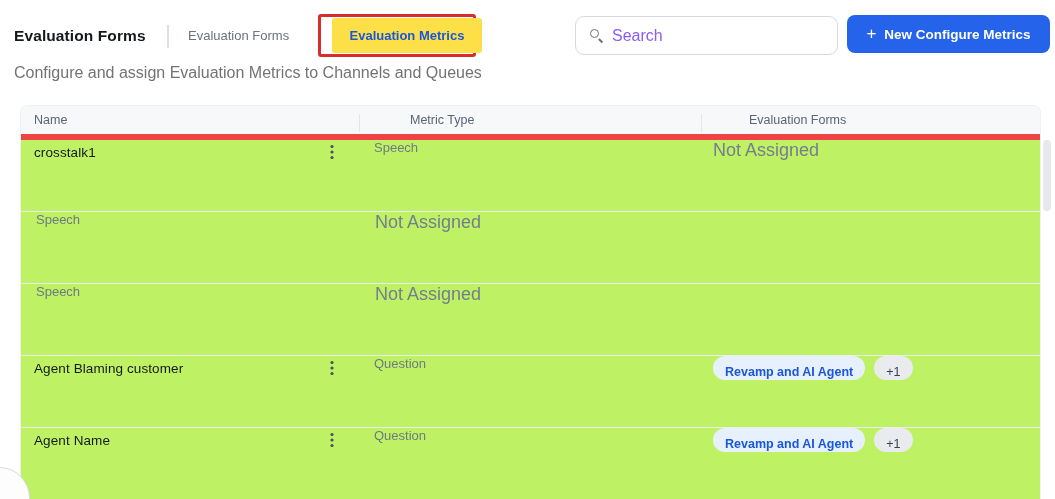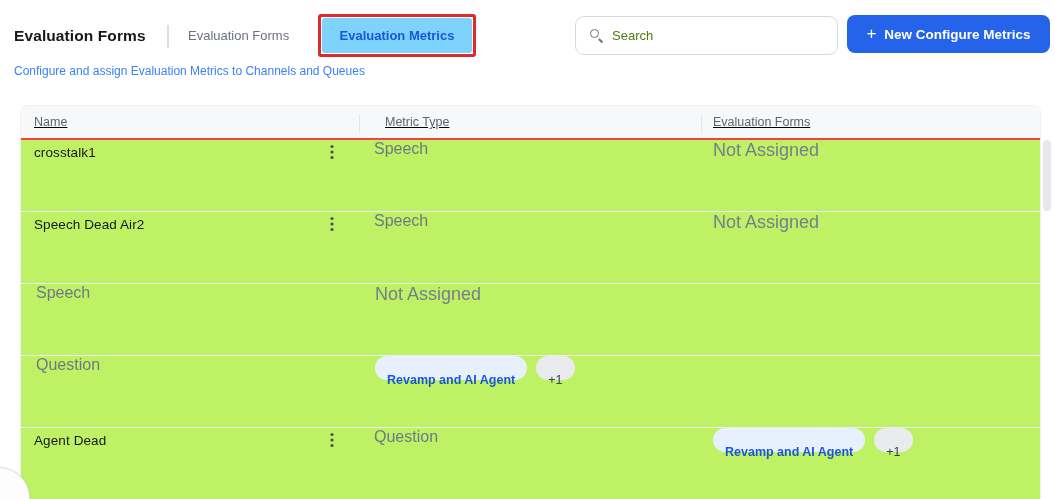--- a/index.html
+++ b/index.html
@@ -8,62 +8,62 @@
 
   .page { position:absolute; inset:0; background:#fff;border-radius:27px; }
 
   
   .topbar { position:absolute; left:0; top:0; width:1055px; height:62px; }
   .page-title { position:absolute; left:14px; top:27px; font-size:15.5px; font-weight:700; color:#16181d; letter-spacing:.1px; }
   .title-divider { position:absolute; left:167px; top:25px; width:2px; height:23px; background:#dcdfe4; }
   .tab { position:absolute; top:22px; height:28px; line-height:28px; font-size:13px; cursor:pointer; }
   .tab-inactive { left:188px; color:#6b7280; font-weight:500; }
   .annotation-box { position:absolute; left:318px; top:14px; width:158px; height:43px; border:3px solid #d92c2c; border-radius:3px; padding:1px; }
-  .tab-active { position:relative; width:100%; height:100%; background:#7dd3fc; border-radius:3px;
+  .tab-active { position:relative; width:100%; height:100%; background:#fde047; border-radius:3px;
                 display:flex; align-items:center; justify-content:center;
-                color:#1a56db; font-size:13px; font-weight:600; cursor:pointer; }
+                color:#1a56db; font-size:13px; font-weight:600; cursor:pointer;margin-left:10px; }
 
   
   .search-box { position:absolute; left:575px; top:16px; width:263px; height:39px; background:#fff;
                 border:1px solid #d6dae0; border-radius:9px; display:flex; align-items:center; padding-left:14px; gap:9px; }
   .search-icon { width:13px; height:13px; position:relative; flex:0 0 auto; }
   .search-icon .lens { position:absolute; left:0; top:0; width:9px; height:9px; border:1.6px solid #6a717c; border-radius:50%; }
   .search-icon .handle { position:absolute; left:9px; top:9px; width:5px; height:1.6px; background:#6a717c; transform:rotate(45deg); transform-origin:left center; }
-  .search-placeholder { font-size:13px; color:#4d7c0f; }
+  .search-placeholder { font-size:16px; color:#8b5cf6; }
 
   
   .new-btn { position:absolute; left:847px; top:15px; width:203px; height:38px; background:#2563eb; border:none;
              border-radius:8px; color:#ffffff; font-family:inherit; font-size:13.5px; font-weight:600;
              display:flex; align-items:center; justify-content:center; gap:8px; cursor:pointer; }
   .new-btn .plus { font-size:17px; font-weight:500; line-height:1; position:relative; top:-1px; }
 
-  .subtitle { position:absolute; left:14px; top:64px; font-size:12px; color:#3b82f6; }
+  .subtitle { position:absolute; left:14px; top:64px; font-size:16px; color:#737373; }
 
   
   .table { position:absolute; left:20px; top:105px; width:1021px; height:394px;
            border:1px solid #eef0f3; border-bottom:none; border-radius:8px 8px 0 0; background:#fff; }
-  .thead { position:relative; height:34px; background:#f7f8fa; border-bottom:2px solid #ef4444;
-           border-radius:8px 8px 0 0; display:flex; align-items:center;text-decoration:underline; }
+  .thead { position:relative; height:34px; background:#f7f8fa; border-bottom:6px solid #ef4444;
+           border-radius:8px 8px 0 0; display:flex; align-items:center; }
   .th { font-size:12.5px; color:#5b6472; }
   .th-name { width:338px; padding-left:13px; }
-  .th-metric { width:342px; padding-left:26px; }
+  .th-metric { width:342px; padding-left:15px;margin-left:36px; }
   .th-forms { flex:1; padding-left:12px; }
   .col-divider { position:absolute; top:8px; width:1px; height:18px; background:#e2e5e9; }
   .col-divider.d1 { left:338px; }
   .col-divider.d2 { left:680px; }
 
   .tbody { position:relative; }
   .row { display:flex; align-items:flex-start; height:72px; border-bottom:1px solid #ebedf0; background:#bef264; }
   .cell-name { width:338px; padding-left:13px; display:flex; align-items:center; justify-content:space-between; }
   .name-text { font-size:13.5px; color:#15181e; letter-spacing:.1px; }
   .kebab-btn { background:none; border:none; cursor:pointer; margin-right:19px; padding:4px 6px; display:flex; }
-  .cell-metric { width:342px; padding-left:15px; font-size:16px; color:#6f7886; }
+  .cell-metric { width:342px; padding-left:15px; font-size:13px; color:#6f7886; }
   .cell-forms { flex:1; padding-left:12px; display:flex; align-items:center; gap:9px; }
   .not-assigned { font-size:18px; color:#757e8e; }
-  .badge { height:24px; line-height:24px; padding:12px 12px; border-radius:12px; font-size:12.5px; white-space:nowrap; }
+  .badge { height:24px; line-height:24px; padding:4px 12px; border-radius:12px; font-size:12.5px; white-space:nowrap; }
   .badge-form { background:#e7f0fd; color:#1a56db; font-weight:600; cursor:pointer; }
   .badge-count { background:#e9ebef; color:#3a4150; font-weight:500; }
 
   
   .scrollbar-thumb { position:absolute; left:1043px; top:140px; width:8px; height:71px; border-radius:4px; background:#e6e8ec; }
 
   
   .floating-widget { position:absolute; left:-32px; bottom:-30px; width:62px; height:62px; border-radius:50%;
                      background:#fdfdfd; border:1px solid #d9dce1; box-shadow:0 1px 3px rgba(0,0,0,.05); }
 </style>
@@ -118,54 +118,54 @@
               </svg>
       </button>
     </div>
     <div class="cell-metric">Speech</div>
     <div class="cell-forms">
             <span class="not-assigned">Not Assigned</span>
           </div>
   </div>
 
   <div class="row">
-    <div class="cell-name">
-      <span class="name-text">Speech Dead Air2</span>
-      <button class="kebab-btn">
-        <svg width="4" height="16" viewBox="0 0 4 16">
-                <circle cx="2" cy="2.5" r="1.6" fill="#4a5059"></circle>
-                <circle cx="2" cy="8" r="1.6" fill="#4a5059"></circle>
-                <circle cx="2" cy="13.5" r="1.6" fill="#4a5059"></circle>
-              </svg>
-      </button>
-    </div>
     <div class="cell-metric">Speech</div>
     <div class="cell-forms">
             <span class="not-assigned">Not Assigned</span>
           </div>
   </div>
 
   <div class="row">
     <div class="cell-metric">Speech</div>
     <div class="cell-forms">
             <span class="not-assigned">Not Assigned</span>
           </div>
   </div>
 
   <div class="row">
+    <div class="cell-name">
+      <span class="name-text">Agent Blaming customer</span>
+      <button class="kebab-btn">
+        <svg width="4" height="16" viewBox="0 0 4 16">
+                <circle cx="2" cy="2.5" r="1.6" fill="#4a5059"></circle>
+                <circle cx="2" cy="8" r="1.6" fill="#4a5059"></circle>
+                <circle cx="2" cy="13.5" r="1.6" fill="#4a5059"></circle>
+              </svg>
+      </button>
+    </div>
     <div class="cell-metric">Question</div>
     <div class="cell-forms">
             <span class="badge badge-form">Revamp and AI Agent</span>
             <span class="badge badge-count">+1</span>
           </div>
   </div>
 
   <div class="row">
     <div class="cell-name">
-      <span class="name-text">Agent Dead</span>
+      <span class="name-text">Agent Name</span>
       <button class="kebab-btn">
         <svg width="4" height="16" viewBox="0 0 4 16">
                 <circle cx="2" cy="2.5" r="1.6" fill="#4a5059"></circle>
                 <circle cx="2" cy="8" r="1.6" fill="#4a5059"></circle>
                 <circle cx="2" cy="13.5" r="1.6" fill="#4a5059"></circle>
               </svg>
       </button>
     </div>
     <div class="cell-metric">Question</div>
     <div class="cell-forms">

